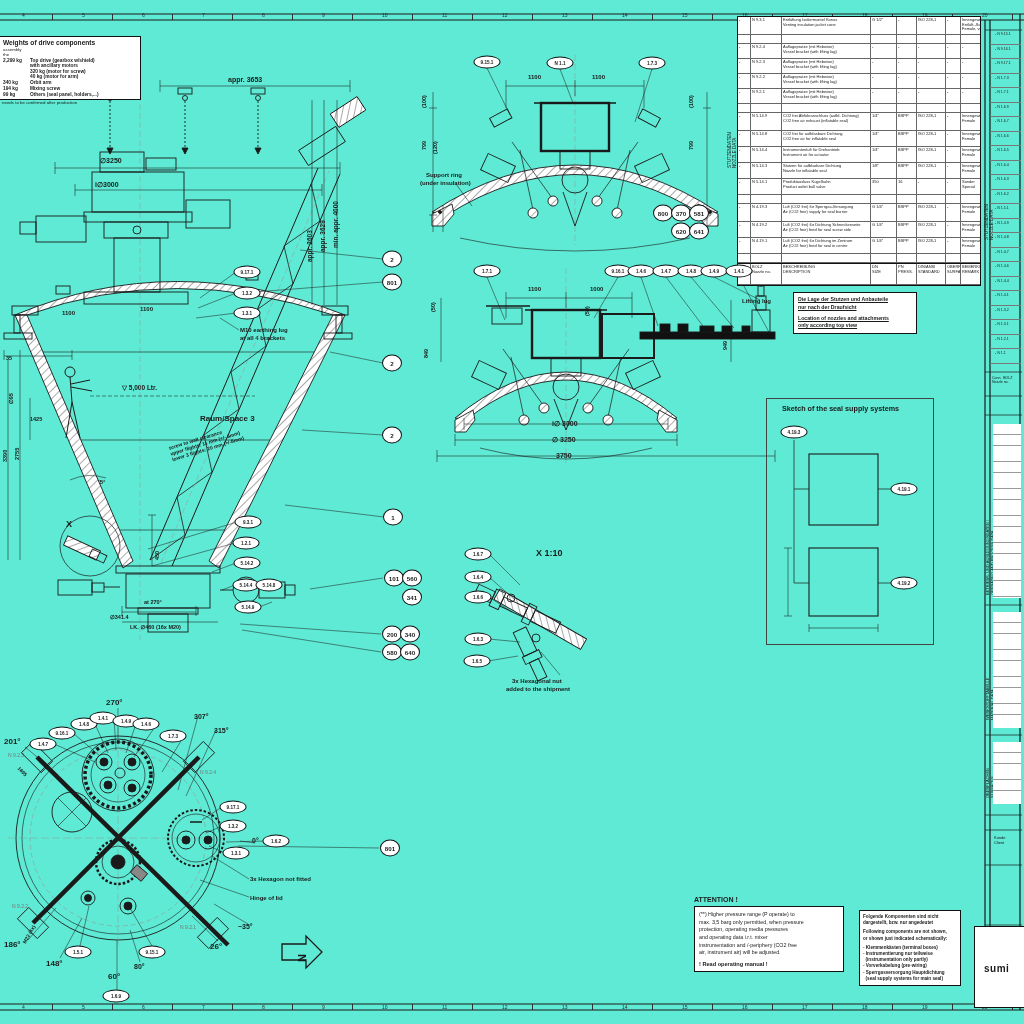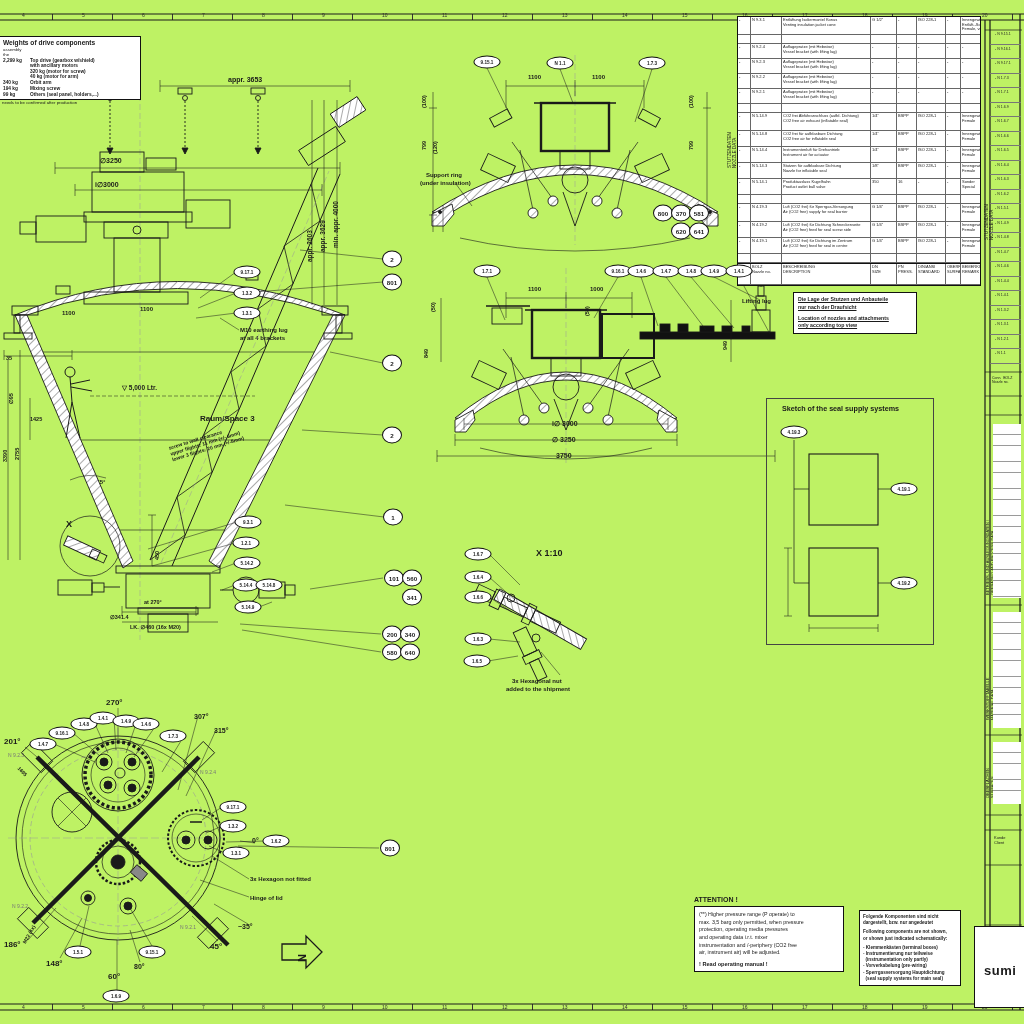--- a/index.html
+++ b/index.html
@@ -1,16 +1,16 @@
 <!DOCTYPE html>
 <html><head>
 <meta charset="utf-8">
 <style>
   html,body{margin:0;padding:0;background:#e8e8e8}
-  #sheet{position:relative;width:1024px;height:1024px;background:#bef264;overflow:hidden;
+  #sheet{position:relative;width:1024px;height:1024px;background:#5eead4;overflow:hidden;
          font-family:"Liberation Sans",sans-serif;color:#1a1a1a}
   .txt{position:absolute;white-space:pre;line-height:1.18;transform-origin:0 0;font-size:6px}
   .b{font-weight:bold}
   .callout{position:absolute;width:25px;height:11px;border:1.2px solid #111;border-radius:50%;
            background:#fff;font-size:4.6px;font-weight:bold;display:flex;align-items:center;
            justify-content:center;transform:translate(-50%,-50%);z-index:5;white-space:nowrap}
   .part{position:absolute;min-width:16px;height:15px;padding:0 1px;border:1.1px solid #111;
         border-radius:50%;background:#fff;font-size:6.2px;font-weight:bold;display:flex;
         align-items:center;justify-content:center;transform:translate(-50%,-50%);z-index:5}
   .rnum{position:absolute;font-size:5px;color:#333}
@@ -39,21 +39,21 @@
   .manual{font-weight:bold;margin-top:4px;font-size:5.6px}
   #components-box{position:absolute;left:859px;top:910px;width:94px;border:1.6px solid #111;
                   padding:3px;font-size:4.6px;font-weight:bold;line-height:1.35;background:#fff;z-index:4}
   #seal-box{position:absolute;left:766px;top:398px;width:166px;height:245px;border:1px solid #444;z-index:2}
   #seal-title{position:absolute;left:782px;top:404px;font-size:7.2px;font-weight:bold;z-index:4}
   .hl{position:absolute;background:repeating-linear-gradient(#fff,#fff 5px,#9a9a9a 5px,#9a9a9a 5.4px);z-index:2}
   #right-strip-rows{position:absolute;left:990px;top:30px;width:31px;z-index:3}
   .rsrow{height:14.5px;border-bottom:0.4px solid #777;font-size:3.6px;padding:2px 0 0 5px;
          box-sizing:border-box;white-space:nowrap;overflow:hidden;color:#222}
   #logo-box{position:absolute;left:974px;top:926px;width:49px;height:80px;border:1px solid #111;background:#fff;z-index:4}
-  #logo-text{position:absolute;left:9px;top:36px;font-size:13px;font-weight:bold;letter-spacing:.5px}
+  #logo-text{position:absolute;left:9px;top:36px;font-size:10px;font-weight:bold;letter-spacing:.5px}
   svg{position:absolute;left:0;top:0;z-index:1}
 </style>
 </head>
 <body>
 
 <div id="sheet">
 
   <svg width="1024" height="1024" viewBox="0 0 1024 1024">
     <defs>
       <pattern id="h" width="6" height="6" patternTransform="rotate(45)" patternUnits="userSpaceOnUse">
@@ -712,21 +712,21 @@
       <div class="txt b" style="left: 556px; top: 452px; font-size: 7px;">3750</div>
       <div class="txt b" style="left: 536px; top: 548px; font-size: 9px;">X 1:10</div>
       <div class="txt b" style="left: 512px; top: 678px; font-size: 6px;">3x Hexagonal nut</div>
       <div class="txt b" style="left: 506px; top: 686px; font-size: 6px;">added to the shipment</div>
       <div class="txt b" style="left: 106px; top: 698px; font-size: 8px;">270°</div>
       <div class="txt b" style="left: 194px; top: 713px; font-size: 7px;">307°</div>
       <div class="txt b" style="left: 214px; top: 727px; font-size: 7px;">315°</div>
       <div class="txt b" style="left: 4px; top: 737px; font-size: 8px;">201°</div>
       <div class="txt b" style="left: 252px; top: 837px; font-size: 7px;">0°</div>
       <div class="txt b" style="left: 238px; top: 923px; font-size: 7px;">~35°</div>
-      <div class="txt b" style="left: 210px; top: 942px; font-size: 8px;">45°</div>
+      <div class="txt b" style="left: 210px; top: 942px; font-size: 8px;">26°</div>
       <div class="txt b" style="left: 134px; top: 963px; font-size: 7px;">80°</div>
       <div class="txt b" style="left: 108px; top: 972px; font-size: 8px;">60°</div>
       <div class="txt b" style="left: 46px; top: 959px; font-size: 8px;">148°</div>
       <div class="txt b" style="left: 4px; top: 940px; font-size: 8px;">186°</div>
       <div class="txt" style="left: 8px; top: 753px; font-size: 5px; color: rgb(119, 119, 119);">N 9.2.3</div>
       <div class="txt" style="left: 200px; top: 770px; font-size: 5px; color: rgb(119, 119, 119);">N 9.2.4</div>
       <div class="txt" style="left: 12px; top: 904px; font-size: 5px; color: rgb(119, 119, 119);">N 9.2.2</div>
       <div class="txt" style="left: 180px; top: 925px; font-size: 5px; color: rgb(119, 119, 119);">N 9.2.1</div>
       <div class="txt b" style="left: 250px; top: 876px; font-size: 6px;">3x Hexagon not fitted</div>
       <div class="txt b" style="left: 250px; top: 895px; font-size: 6px;">Hinge of lid</div>

